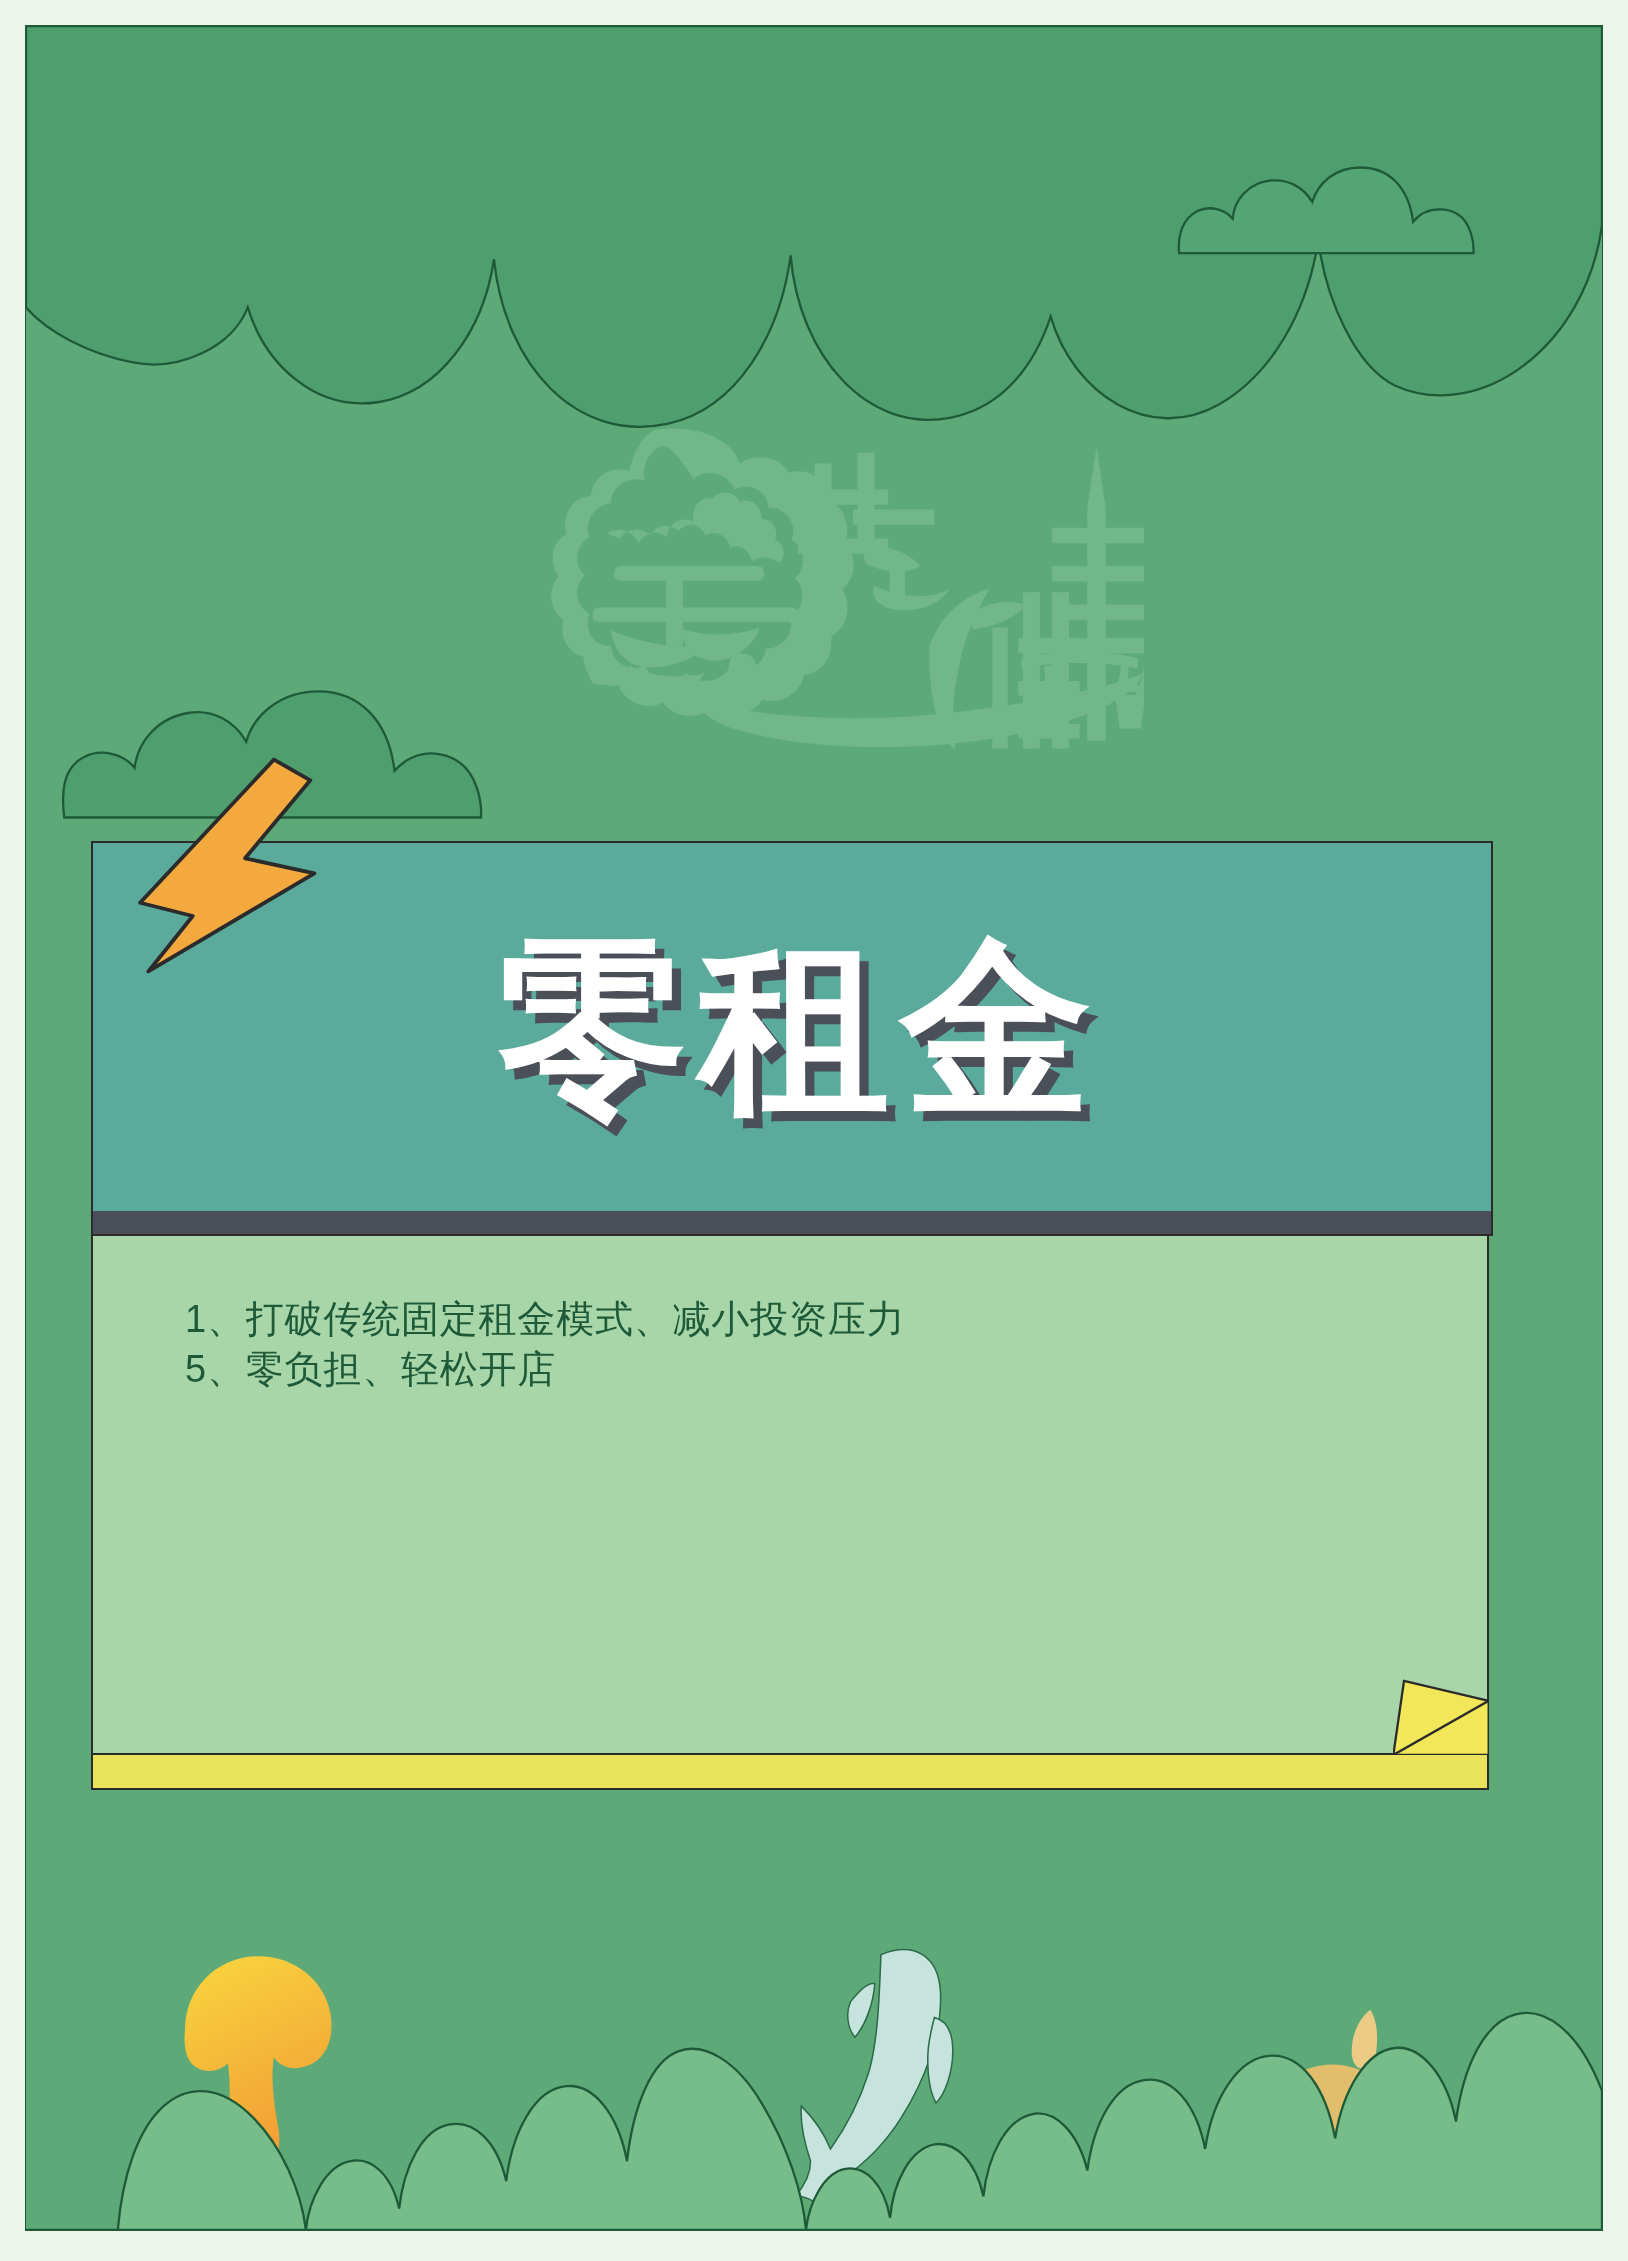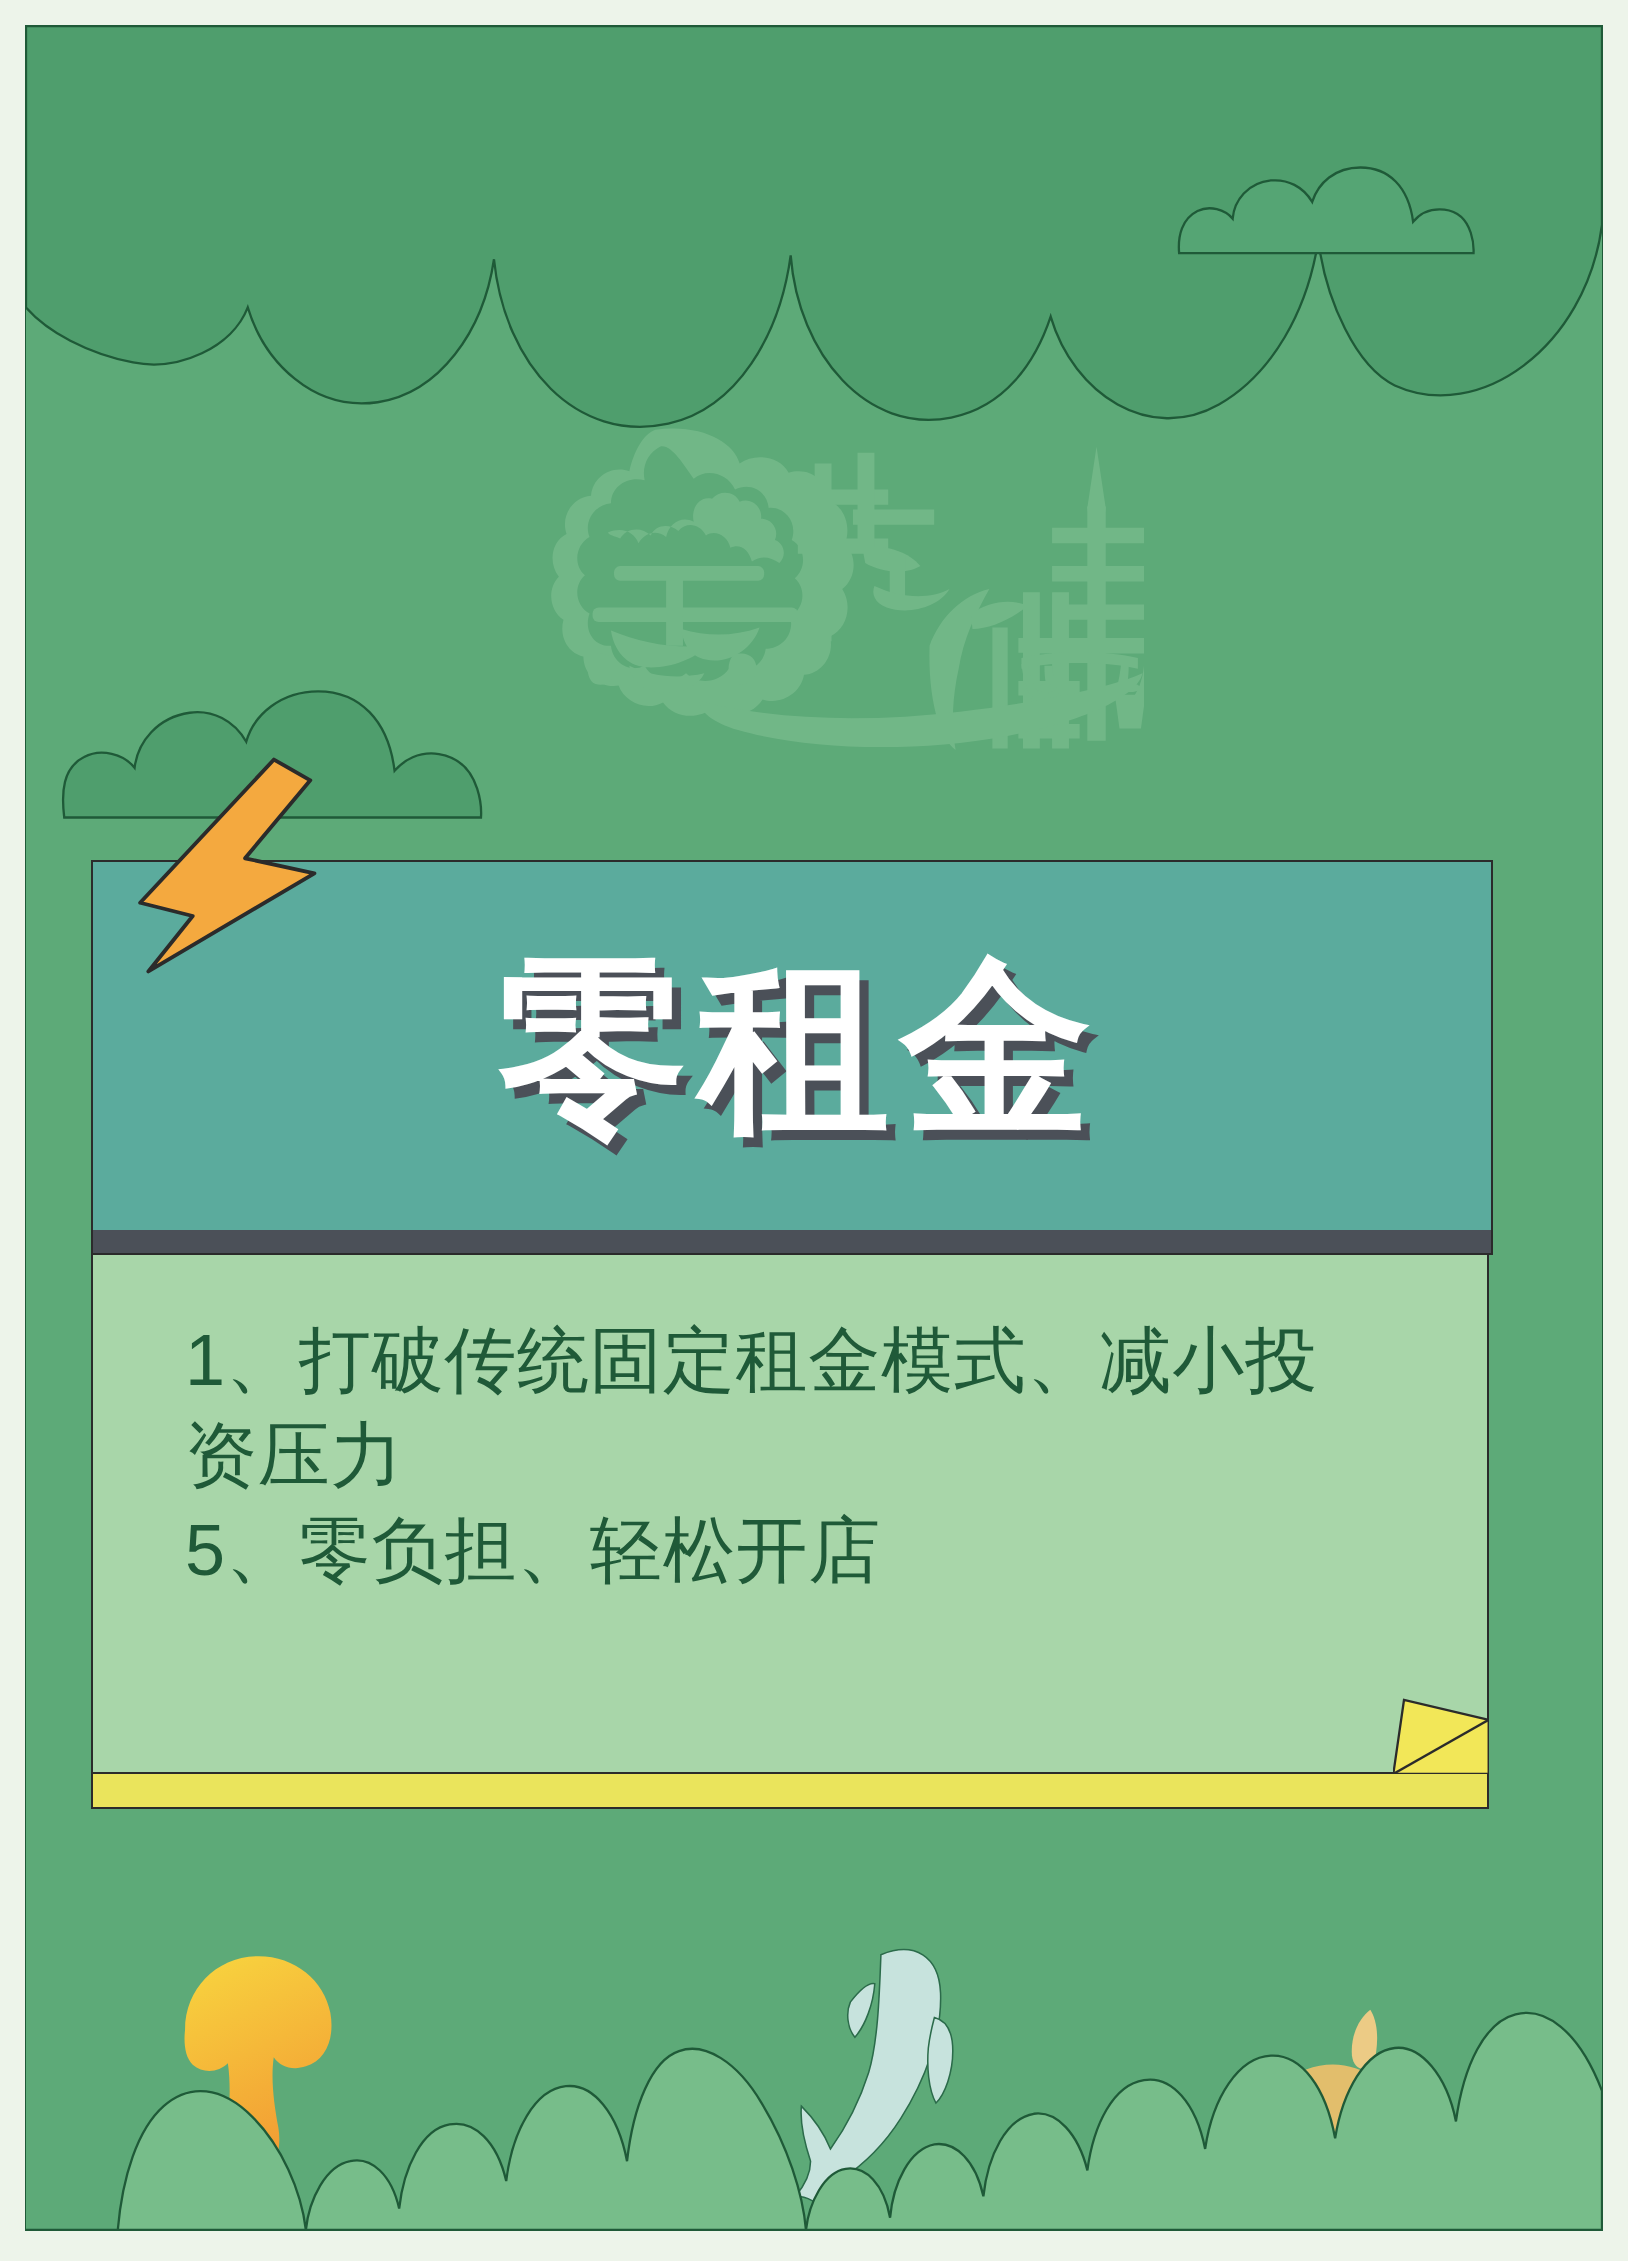--- a/index.html
+++ b/index.html
@@ -40,21 +40,21 @@
     top: 0;
     width: 100%;
     height: 100%;
     display: block;
   }
 
   
   #info-card {
     position: absolute;
     left: 65px;
-    top: 834px;
+    top: 815px;
     width: 1398px;
     z-index: 40;
   }
 
   #card-header {
     position: relative;
     width: 1402px;
     height: 370px;
     background: #5bab9d;
     border: 2.3px solid #2b2b2b;
@@ -104,21 +104,21 @@
     letter-spacing: 10.7px;
     text-shadow: 9.2px 10px 0 #4b5058;
     margin: 0;
     padding: 0 0 0 15.3px;
     white-space: nowrap;
     user-select: none;
   }
 
   
   .bullet-line {
-    font-size: 72px;
+    font-size: 38px;
     line-height: 1.32;
     color: #1f5a38;
     font-weight: 500;
     letter-spacing: 0.8px;
     white-space: nowrap;
     margin: 0;
   }
   .bullet-line.wrap { white-space: normal; width: 1141px; }
 
   

